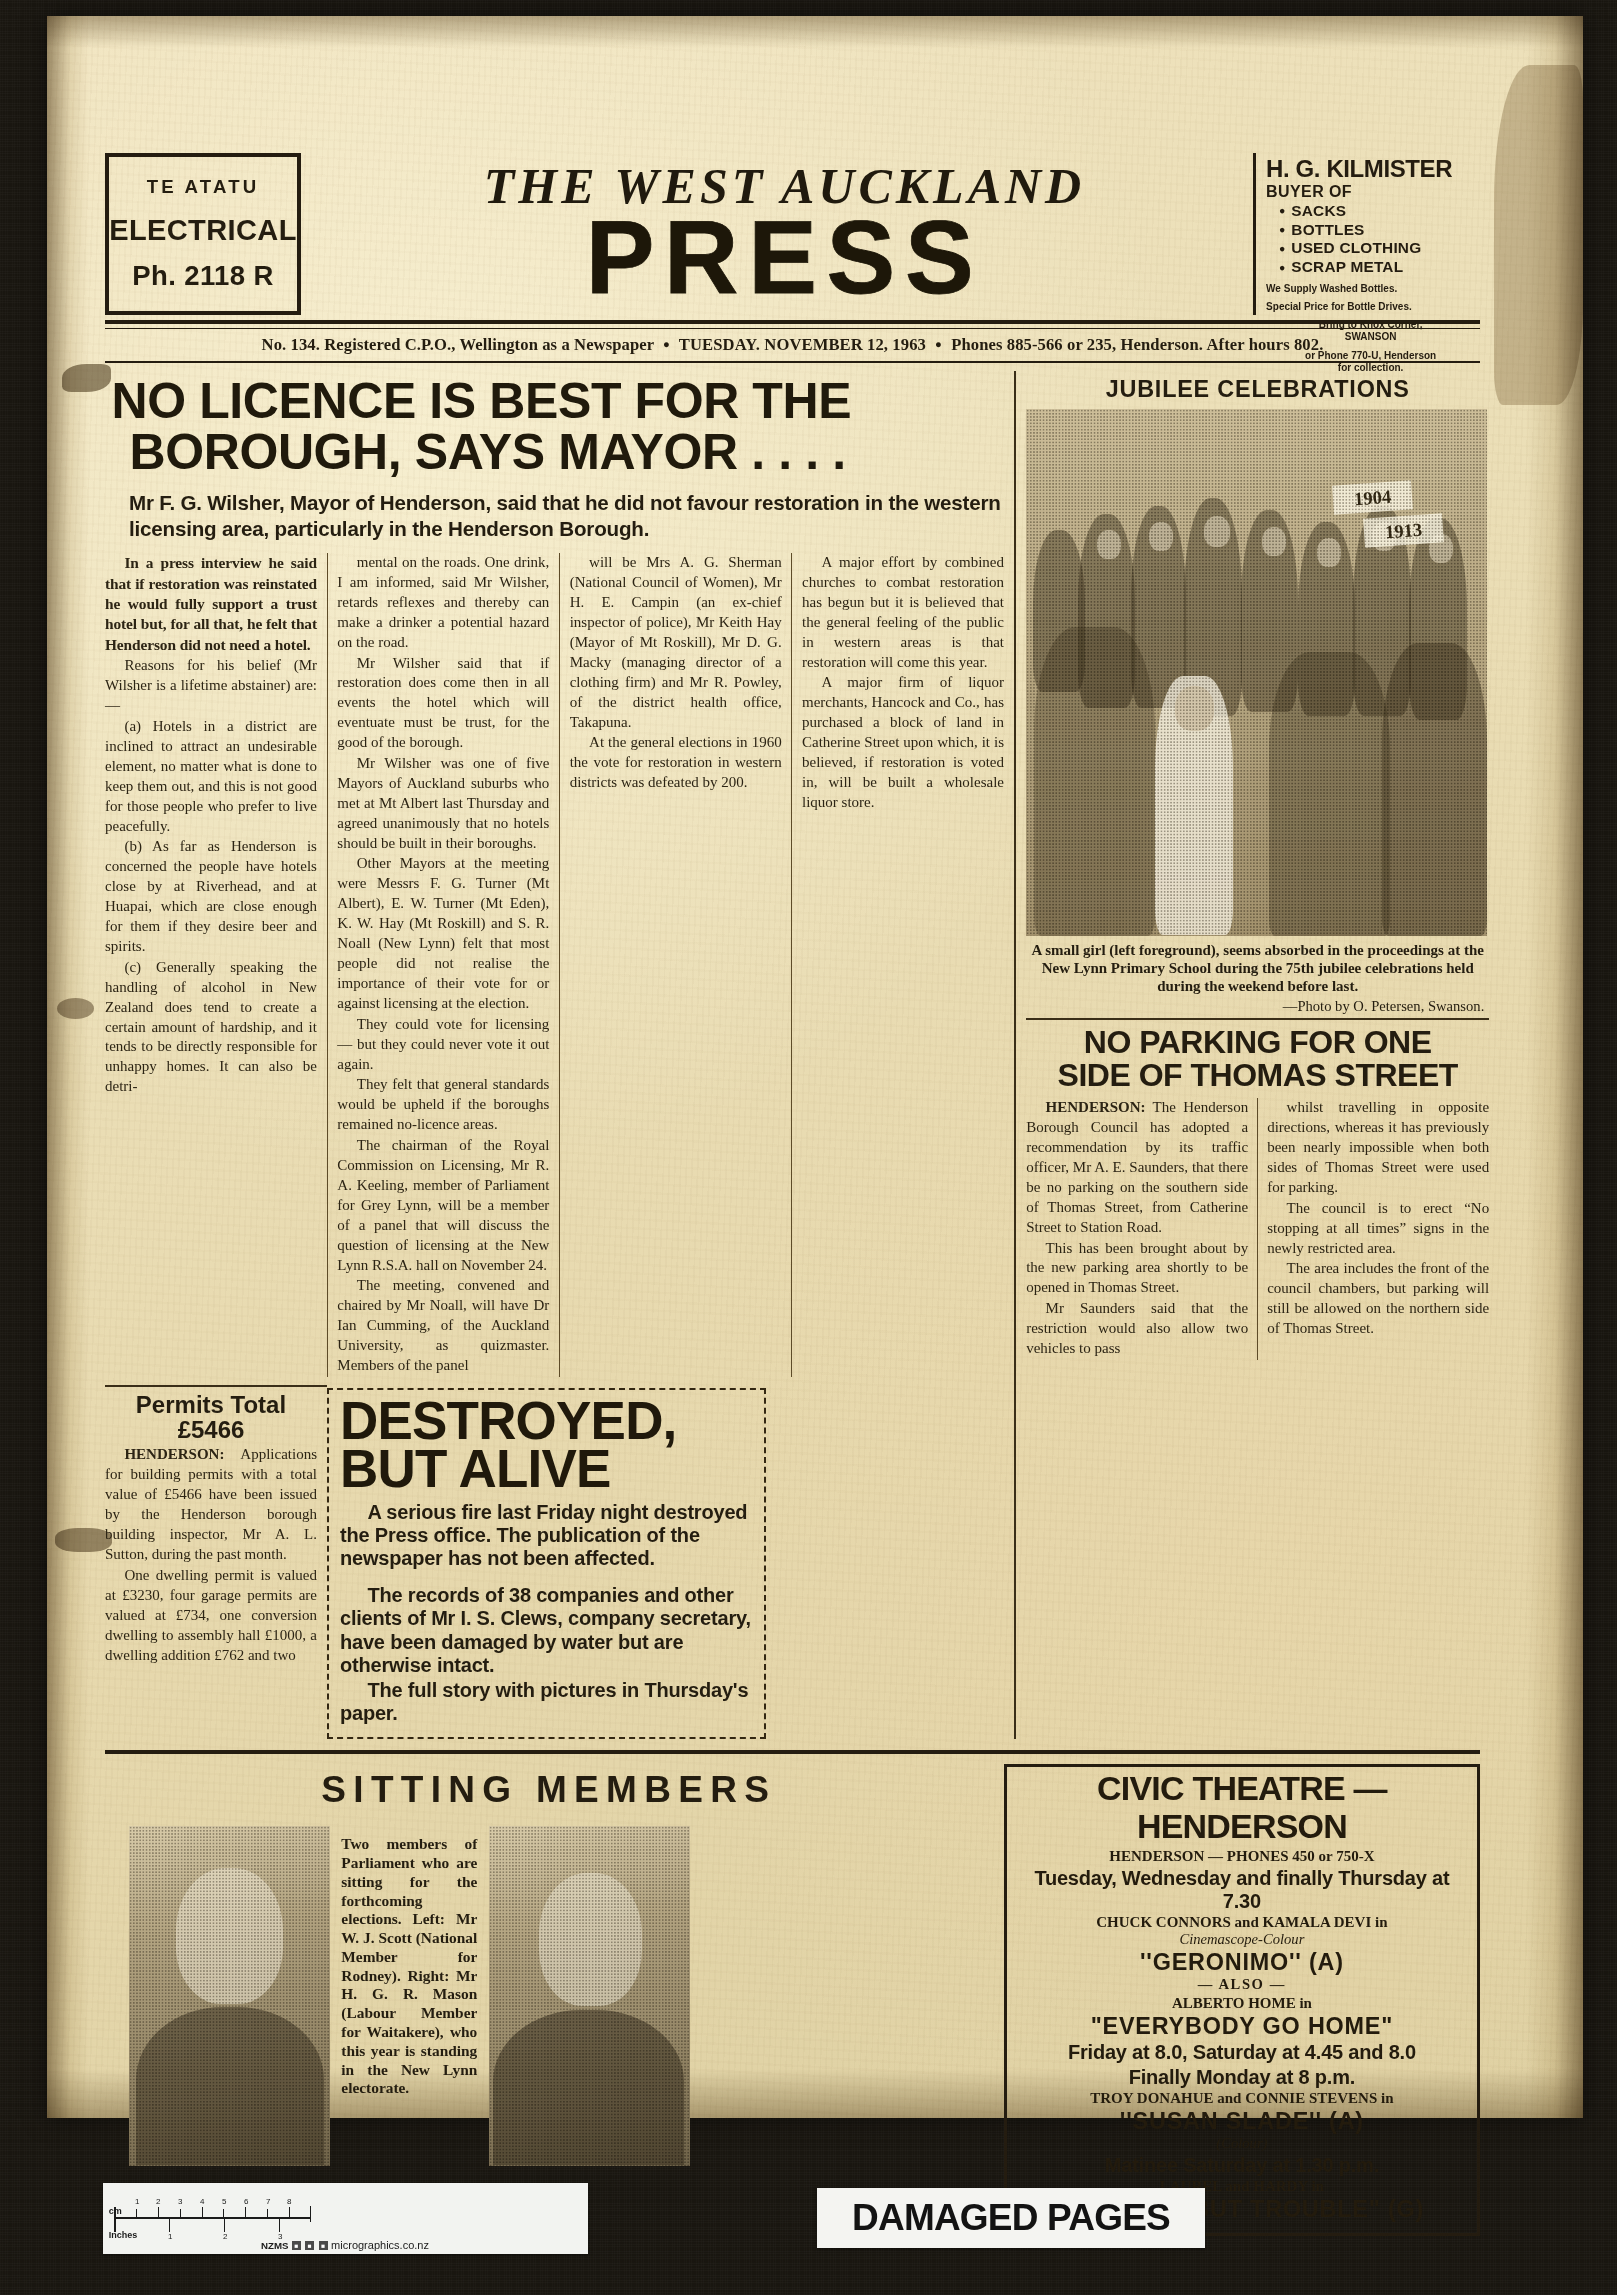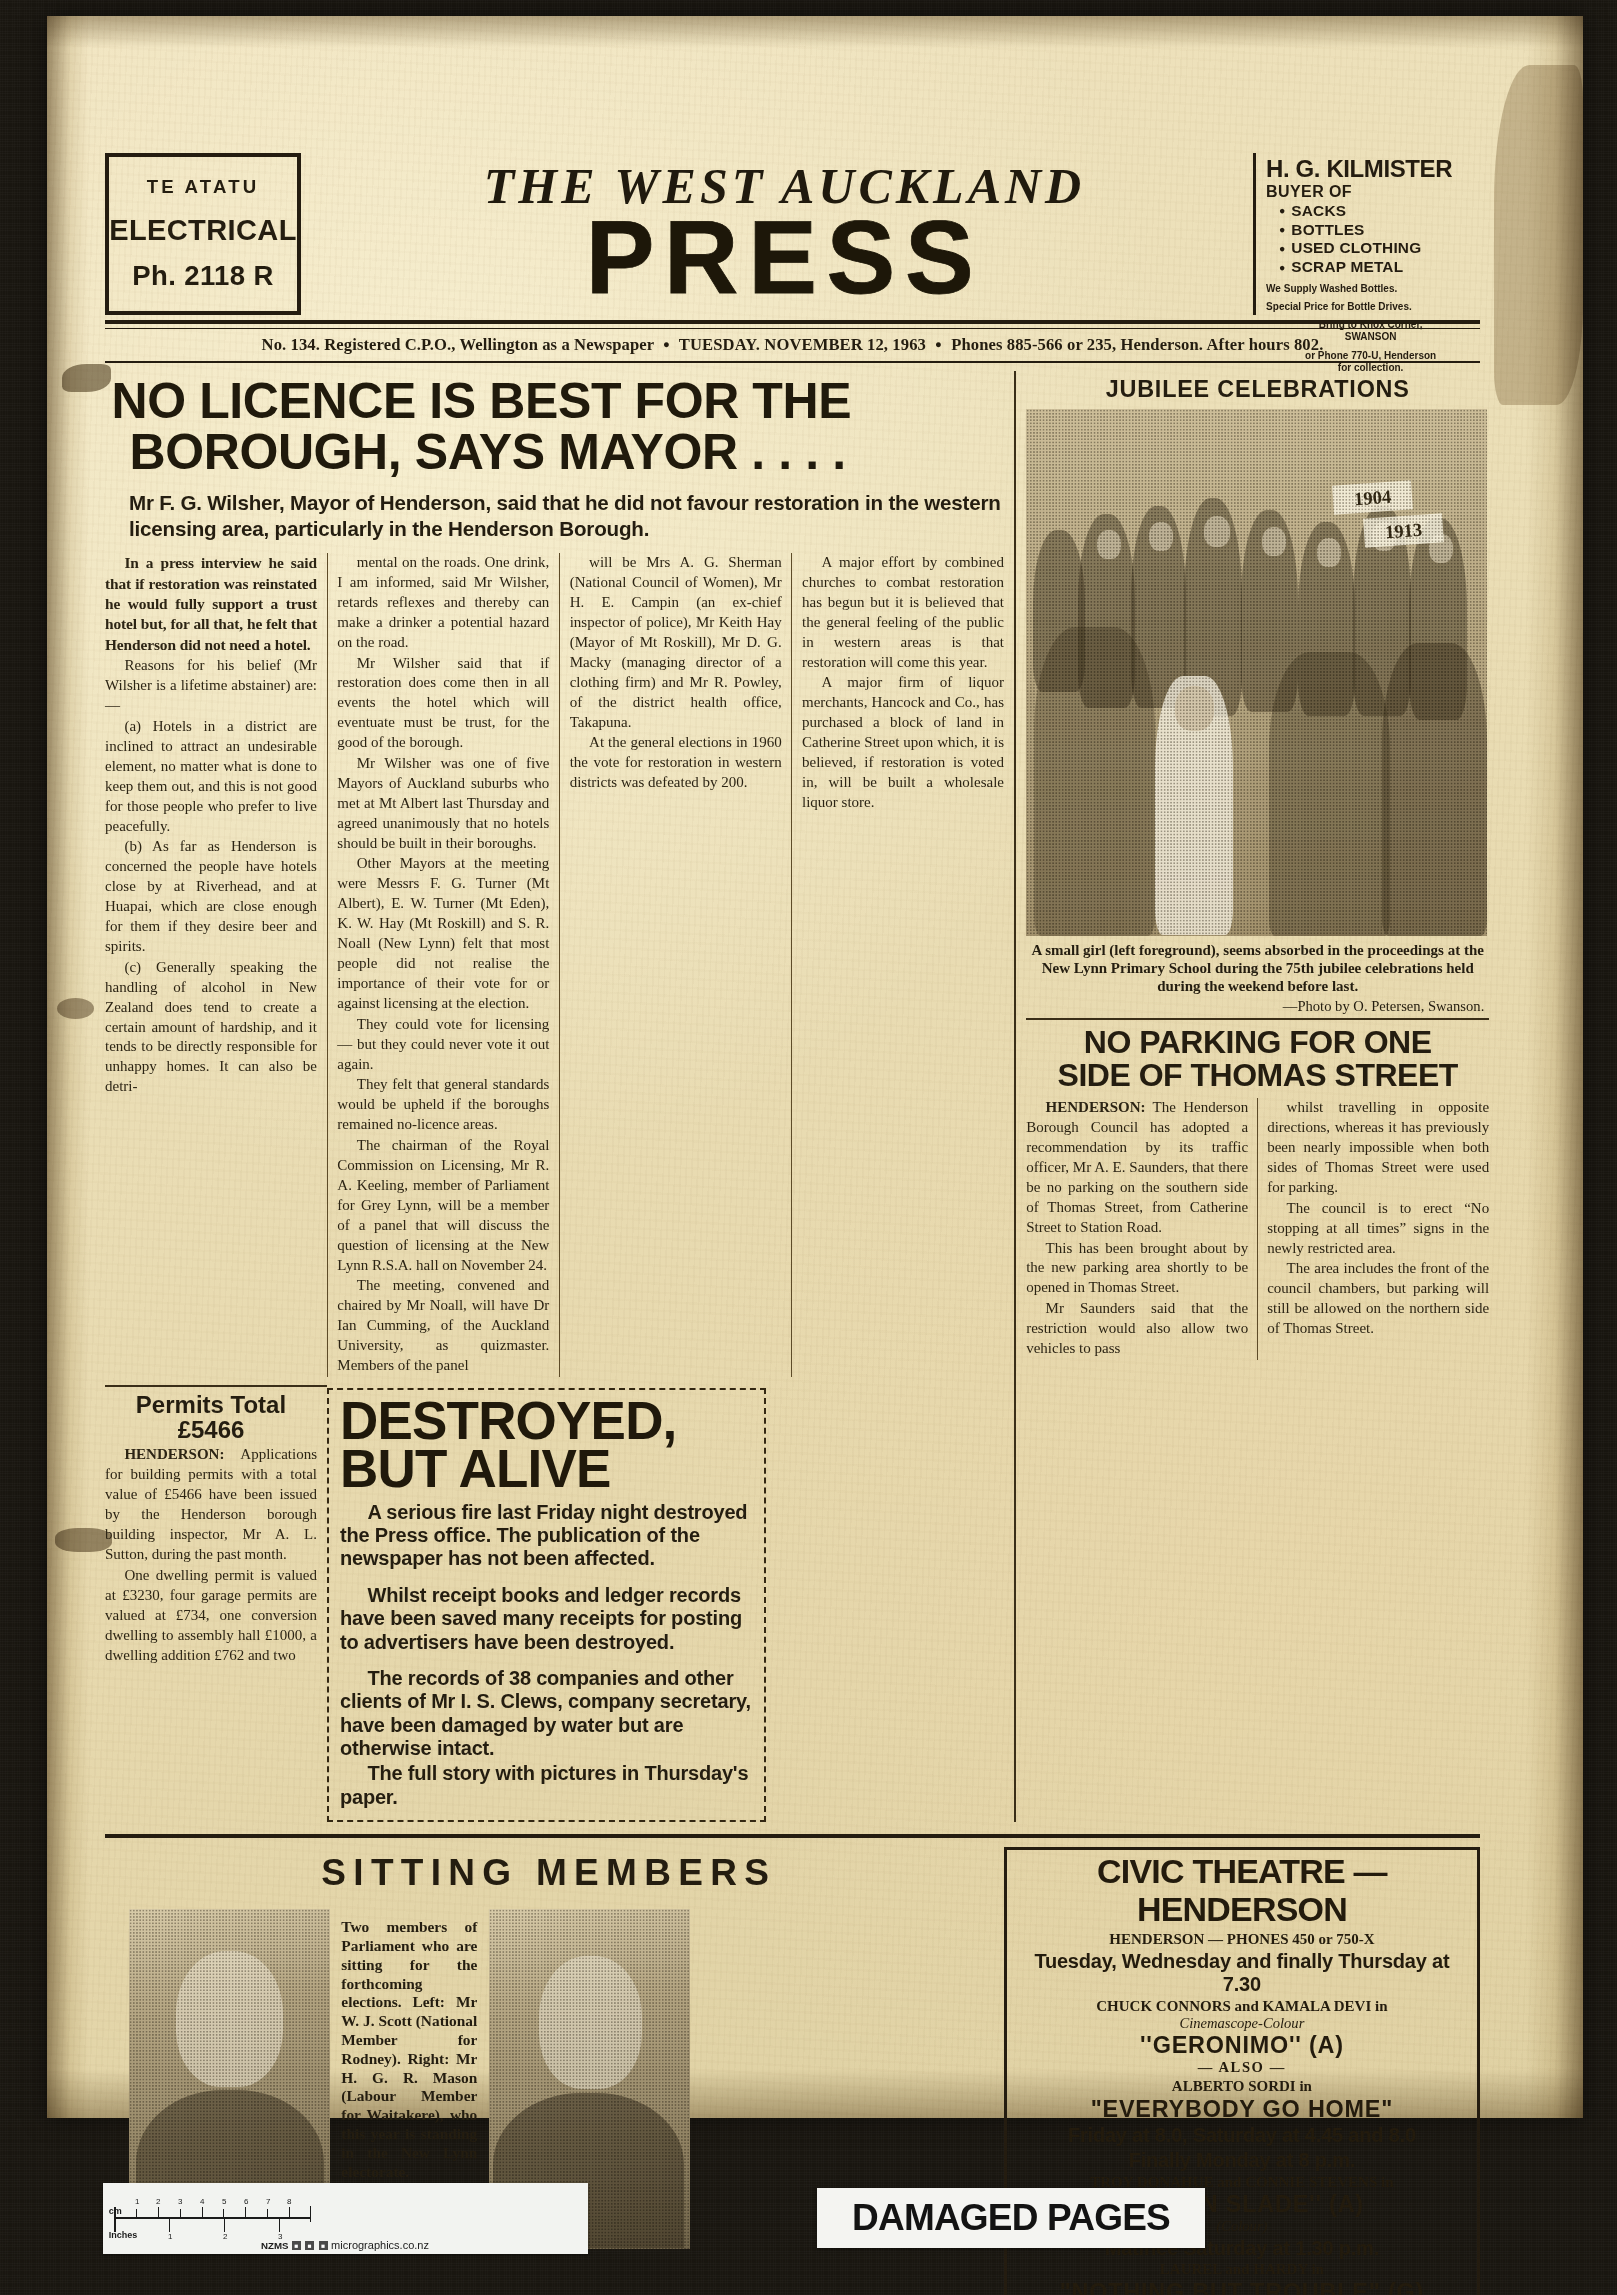--- a/index.html
+++ b/index.html
@@ -359,21 +359,20 @@
               <p>One dwelling permit is valued at £3230, four garage permits are valued at £734, one conversion dwelling to assembly hall £1000, a dwelling addition £762 and two</p>
             </div>
           </div>
 
           <div id="destroyed-box">
             <div id="destroyed-title">
               <span>DESTROYED,</span>
               <span class="dt2">BUT ALIVE</span>
             </div>
             <p>A serious fire last Friday night destroyed the Press office. The publication of the newspaper has not been affected.</p>
-            <p>Whilst receipt books and ledger records have been saved many receipts for posting to advertisers have been destroyed.</p>
             <p>The records of 38 companies and other clients of Mr I. S. Clews, company secretary, have been damaged by water but are otherwise intact.</p>
             <p class="tight">The full story with pictures in Thursday's paper.</p>
           </div>
         </div>
       </div>
 
       <div id="right-block">
         <div id="jubilee-title">JUBILEE CELEBRATIONS</div>
 
         <div id="jubilee-photo">
@@ -451,21 +450,21 @@
       </div>
 
       <div id="civic-ad">
         <div class="civic-title">CIVIC THEATRE — HENDERSON</div>
         <div class="civic-phones">HENDERSON — PHONES 450 or 750-X</div>
         <div class="civic-times">Tuesday, Wednesday and finally Thursday at 7.30</div>
         <div class="civic-stars">CHUCK CONNORS and KAMALA DEVI in</div>
         <div class="civic-fmt">Cinemascope-Colour</div>
         <div class="civic-film">''GERONIMO''  (A)</div>
         <div class="civic-also">— ALSO —</div>
-        <div class="civic-stars">ALBERTO SORDI in</div>
+        <div class="civic-stars">ALBERTO HOME in</div>
         <div class="civic-film">"EVERYBODY GO HOME"</div>
         <div class="civic-times">Friday at 8.0, Saturday at 4.45 and 8.0</div>
         <div class="civic-times">Finally Monday at 8 p.m.</div>
         <div class="civic-stars">TROY DONAHUE and CONNIE STEVENS in</div>
         <div class="civic-film">''SUSAN SLADE''  (A)</div>
         <div class="civic-fmt">(Colour)</div>
         <div class="civic-times">Matinee Saturday at 1.30 p.m.</div>
         <div class="civic-stars">LAUREL and HARDY in</div>
         <div class="civic-film">"NOTHING BUT TROUBLE"  (G)</div>
 

